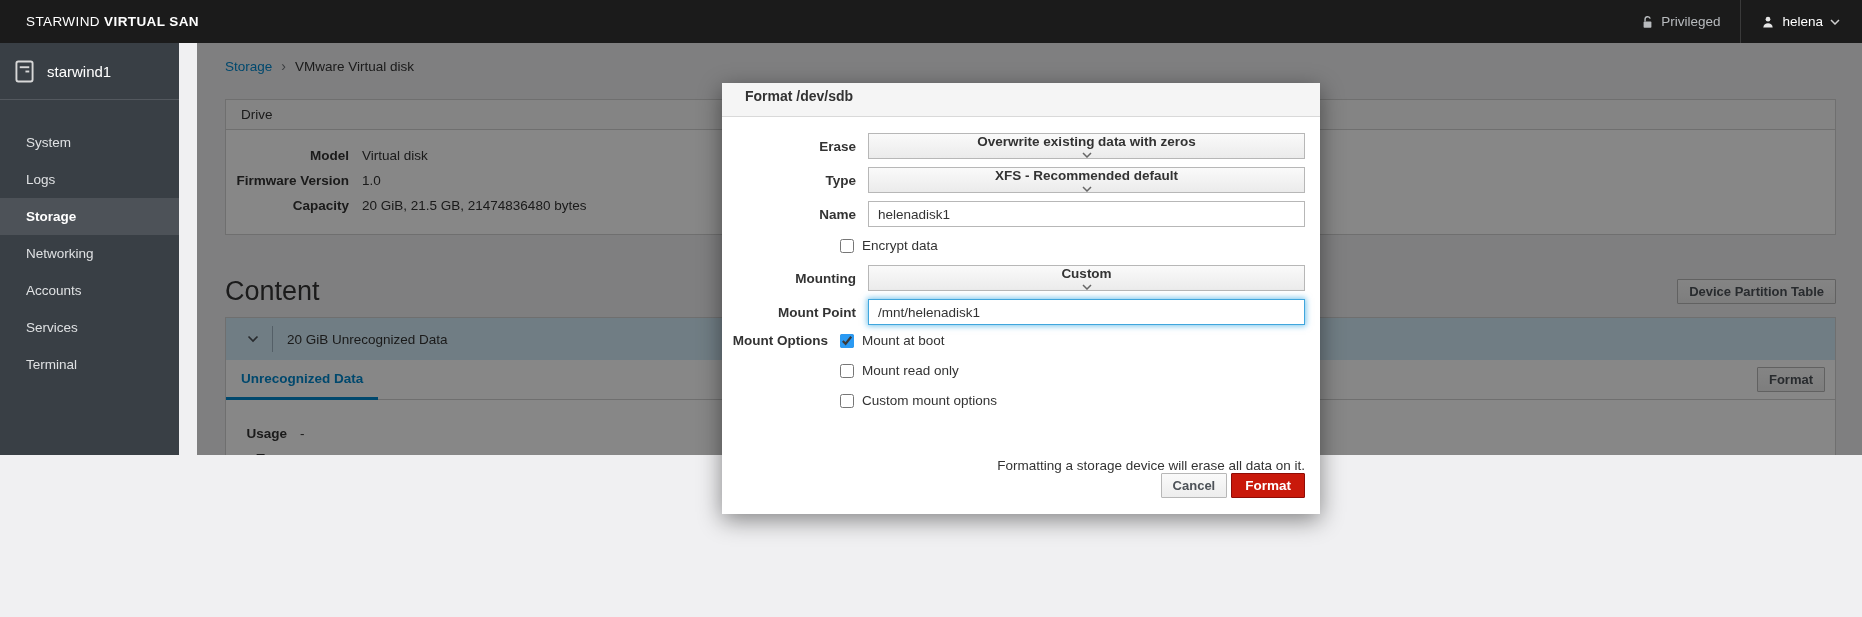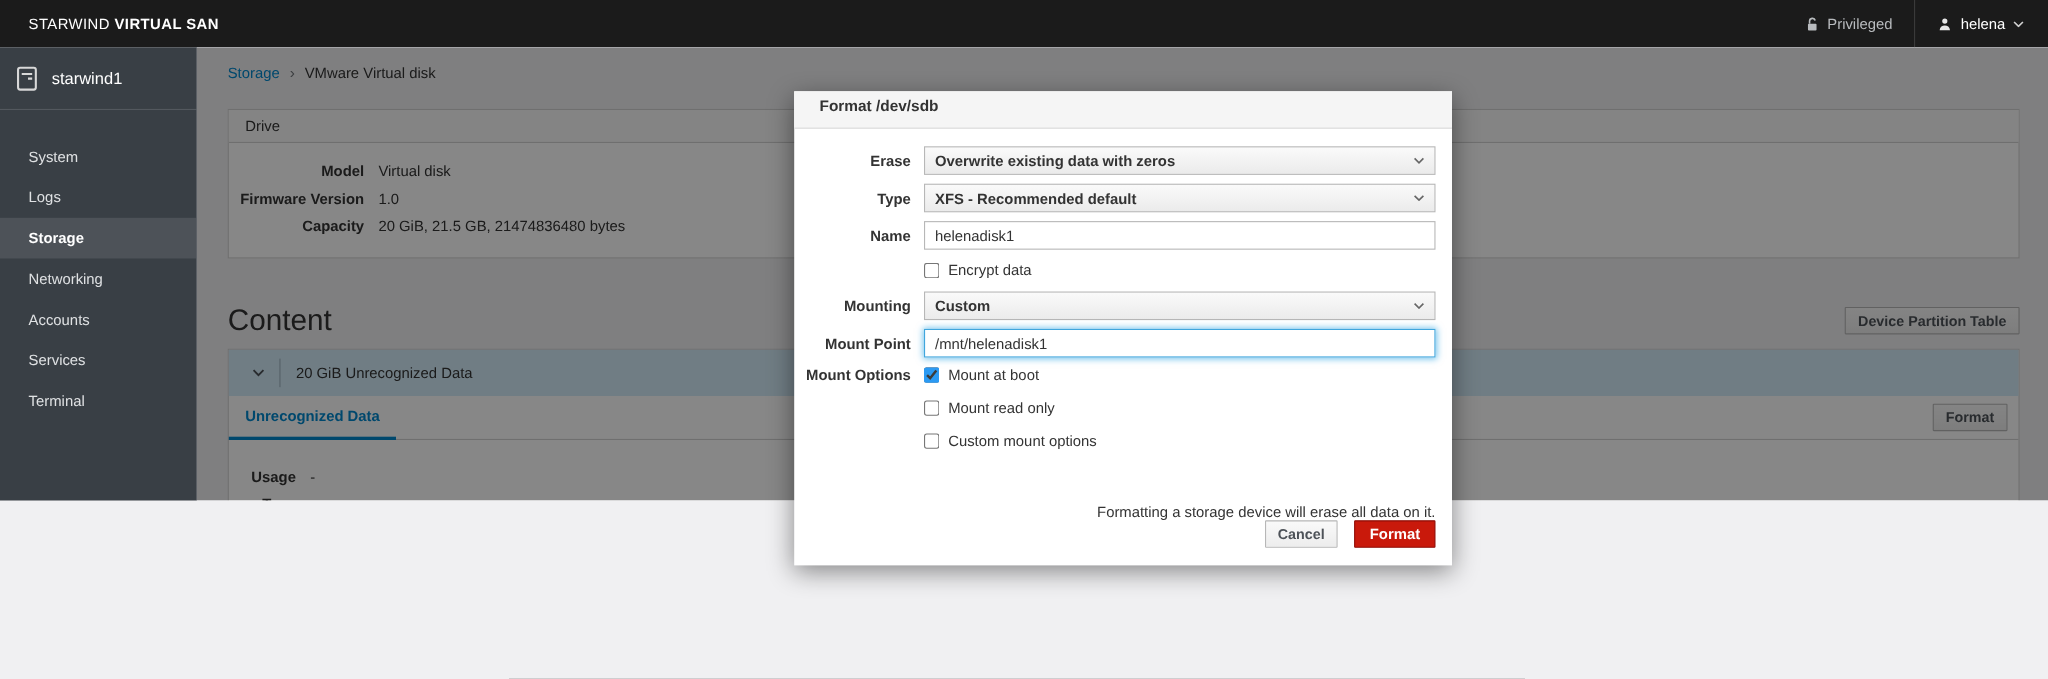--- a/index.html
+++ b/index.html
@@ -10,21 +10,21 @@
   .topbar { height:43px; background:var(--topbar_bg,#1b1b1b); display:flex; align-items:center; justify-content:space-between; padding:0 18px 0 26px; }
   .brand { color:#fff; font-size:13.5px; letter-spacing:.4px; cursor:pointer; }
   .brand b { font-weight:700; }
   .topbar-right { display:flex; align-items:center; height:100%; }
   .privileged { display:flex; align-items:center; gap:7px; color:#b8bbbe; font-size:13.5px; cursor:pointer; padding:0 20px; }
   .topbar-divider { width:1px; height:43px; background:#3a3a3a; }
   .user-menu { display:flex; align-items:center; gap:7px; color:#fff; font-size:13.5px; cursor:pointer; padding:0 4px 0 20px; }
   .user-menu .caret { color:#d0d0d0; }
 
   
-  .layout { display:flex; height:412px; }
+  .layout { display:flex; height:412px;gap:18px; }
   .sidebar { width:179px; background:var(--sidebar_bg,#393f45); flex-shrink:0; }
   .host { display:flex; align-items:center; gap:13px; padding:17px 14px 16px 15px; border-bottom:1px solid #53585e; cursor:pointer; }
   .host span { color:#fff; font-size:15px; }
   .nav { padding-top:24px; }
   .nav-item { padding:11px 26px; color:#dfe1e3; font-size:13.5px; cursor:pointer; }
   .nav-item.active { background:var(--sidebar_active_bg,#4d5258); color:#fff; font-weight:700; }
 
   .content { flex:1; position:relative; background:#f0f0f2; overflow:hidden; }
   .backdrop { position:absolute; inset:0; background:rgba(0,0,0,0.47); z-index:5; }
 
@@ -55,34 +55,34 @@
   .vdiv { width:1px; height:26px; background:#9fb4c2; margin:0 14px 0 13px; }
   .tab-row { display:flex; align-items:stretch; justify-content:space-between; border-bottom:1px solid #d1d1d1; height:40px; padding-right:10px; }
   .tab { display:flex; align-items:center; padding:0 15px; font-size:13.5px; font-weight:600; color:var(--accent,#0088ce); border-bottom:3px solid var(--accent,#0088ce); margin-bottom:-1px; cursor:pointer; }
   .tab-row .btn { align-self:center; }
   .listing-body { padding:21px 0 18px; }
 
   
   .modal { position:absolute; left:722px; top:83px; width:598px; background:#fff; z-index:10; box-shadow:0 6px 22px rgba(0,0,0,.45); font-size:13.5px; }
   .modal-header { background:#f5f5f5; border-bottom:1px solid #d9d9d9; padding:5px 23px 12px; font-size:14px; font-weight:700; color:#333; }
   .modal-body { padding:16px 15px 0 0; }
-  .form-row { display:flex; align-items:center; margin-bottom:8px; }
+  .form-row { display:flex; align-items:center; margin-bottom:8px;margin-left:28px; }
   .form-label { width:106px; flex-shrink:0; text-align:right; font-weight:700; font-size:13.5px; margin-right:12px; }
   .form-control { flex:1; }
-  .select { height:26px; display:flex; align-items:center; justify-content:space-between; padding:0 9px; background:linear-gradient(#fafafa,#ebebeb); border:1px solid #b7b7b7; font-weight:600; color:#333; cursor:pointer; }
+  .select { height:26px; display:flex; align-items:center; justify-content:space-between; padding:0 9px; background:linear-gradient(#fafafa,#ebebeb); border:1px solid #b7b7b7; font-weight:600; color:#333; cursor:pointer;flex-direction:column; }
   .select .caret { color:#666; }
   .text-input { width:100%; height:26px; border:1px solid #b7b7b7; padding:0 9px; font-size:13.5px; font-family:inherit; color:#333; }
   .text-input.focused { border:1px solid var(--focus_blue,#40a6dd); outline:none; box-shadow:0 0 6px 1px rgba(0,145,220,.55); }
   .check-row { margin:11px 0 12px; }
   .checkbox { display:flex; align-items:center; gap:8px; font-size:13.5px; cursor:pointer; }
   .checkbox input { width:14px; height:14px; accent-color:#2b9af3; cursor:pointer; }
   .mount-opts .check-row { margin:0 0 15px; }
   .modal-footer { margin-top:50px; padding:0 15px 16px; }
   .warning { text-align:right; color:#333; }
-  .footer-buttons { display:flex; justify-content:flex-end; gap:15px; }
+  .footer-buttons { display:flex; justify-content:flex-end; gap:4px; }
   .btn-danger { background:var(--danger,#c9190b); border:1px solid #8f0c06; color:#fff; font-weight:700; padding:4px 13px; font-size:13.5px; font-family:inherit; border-radius:1px; cursor:pointer; }
 
   .caret svg, .icon svg { display:block; }
 </style>
 </head>
 <body>
 
 <div class="topbar">
   <div class="brand">
     <span>STARWIND</span>

